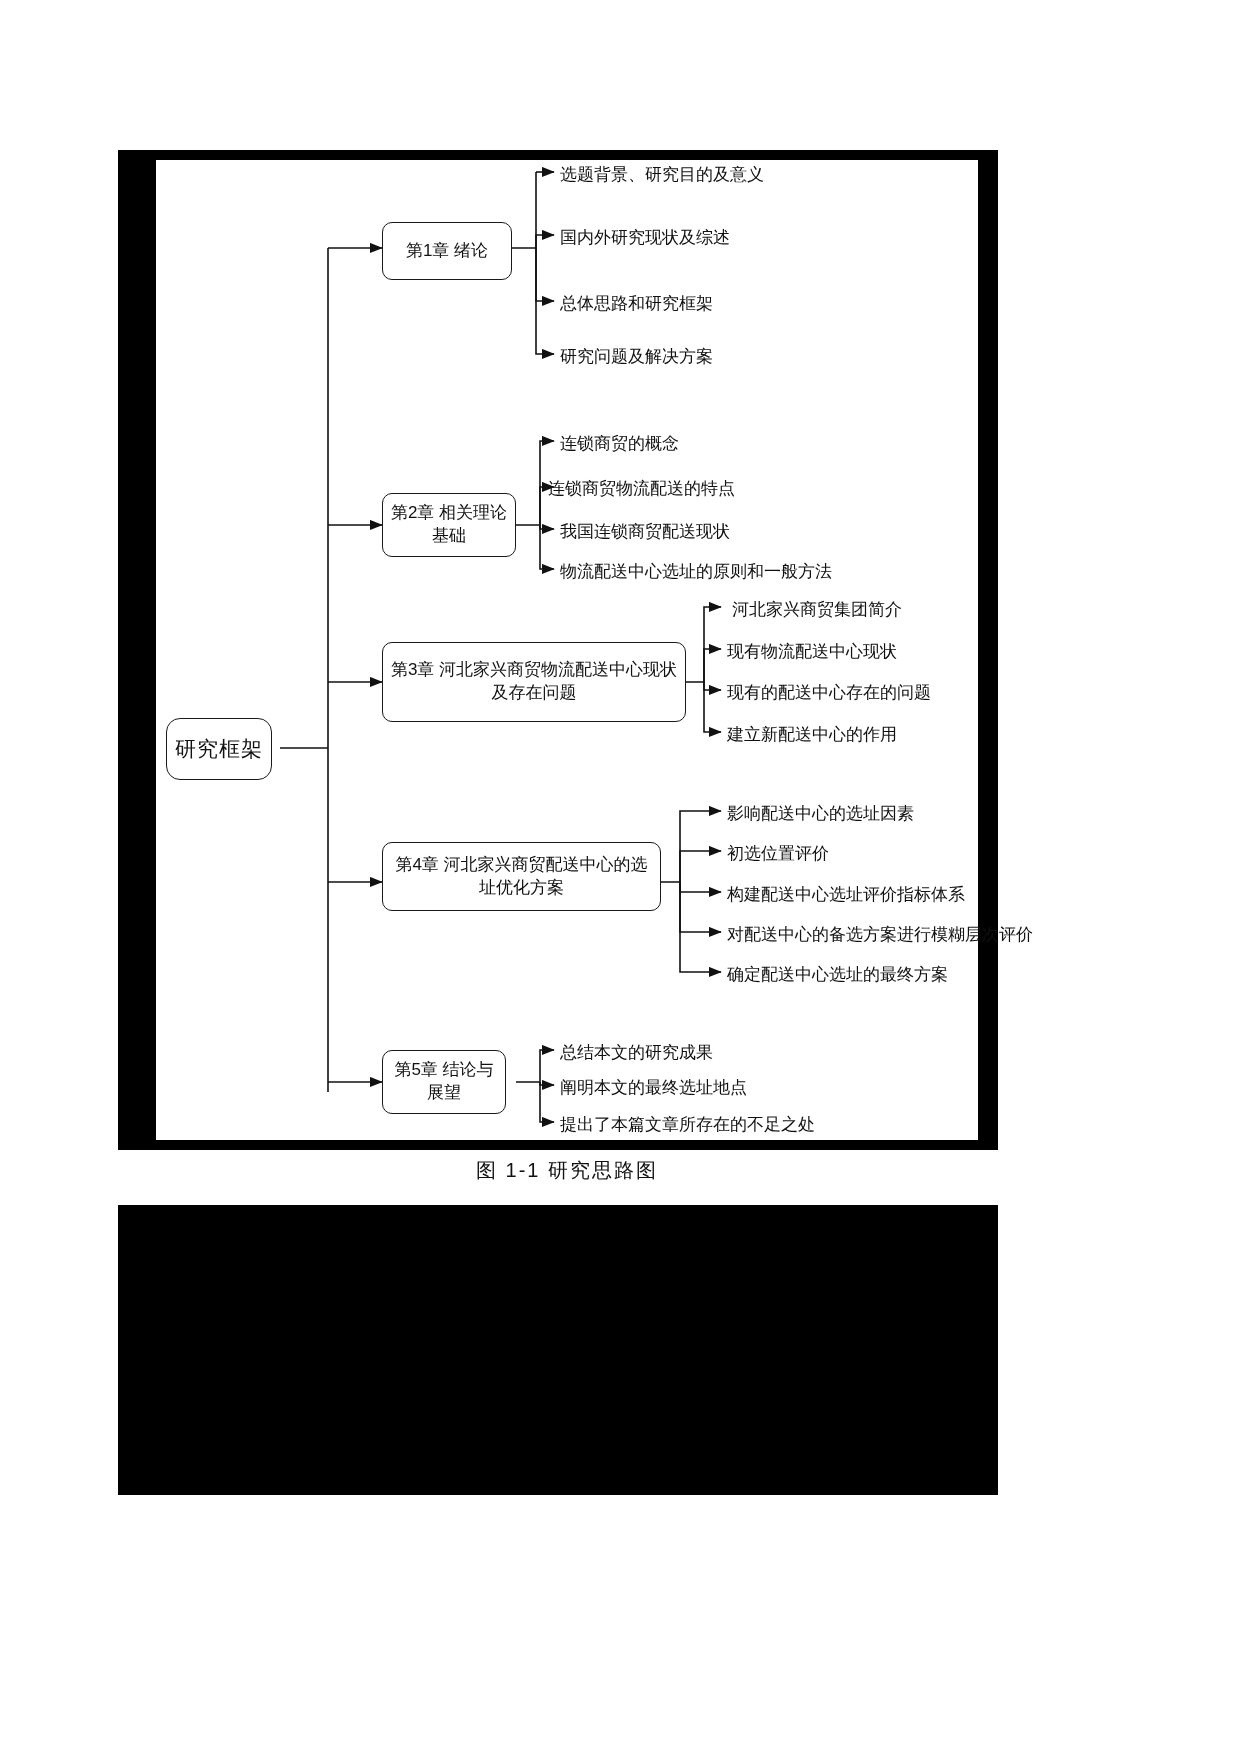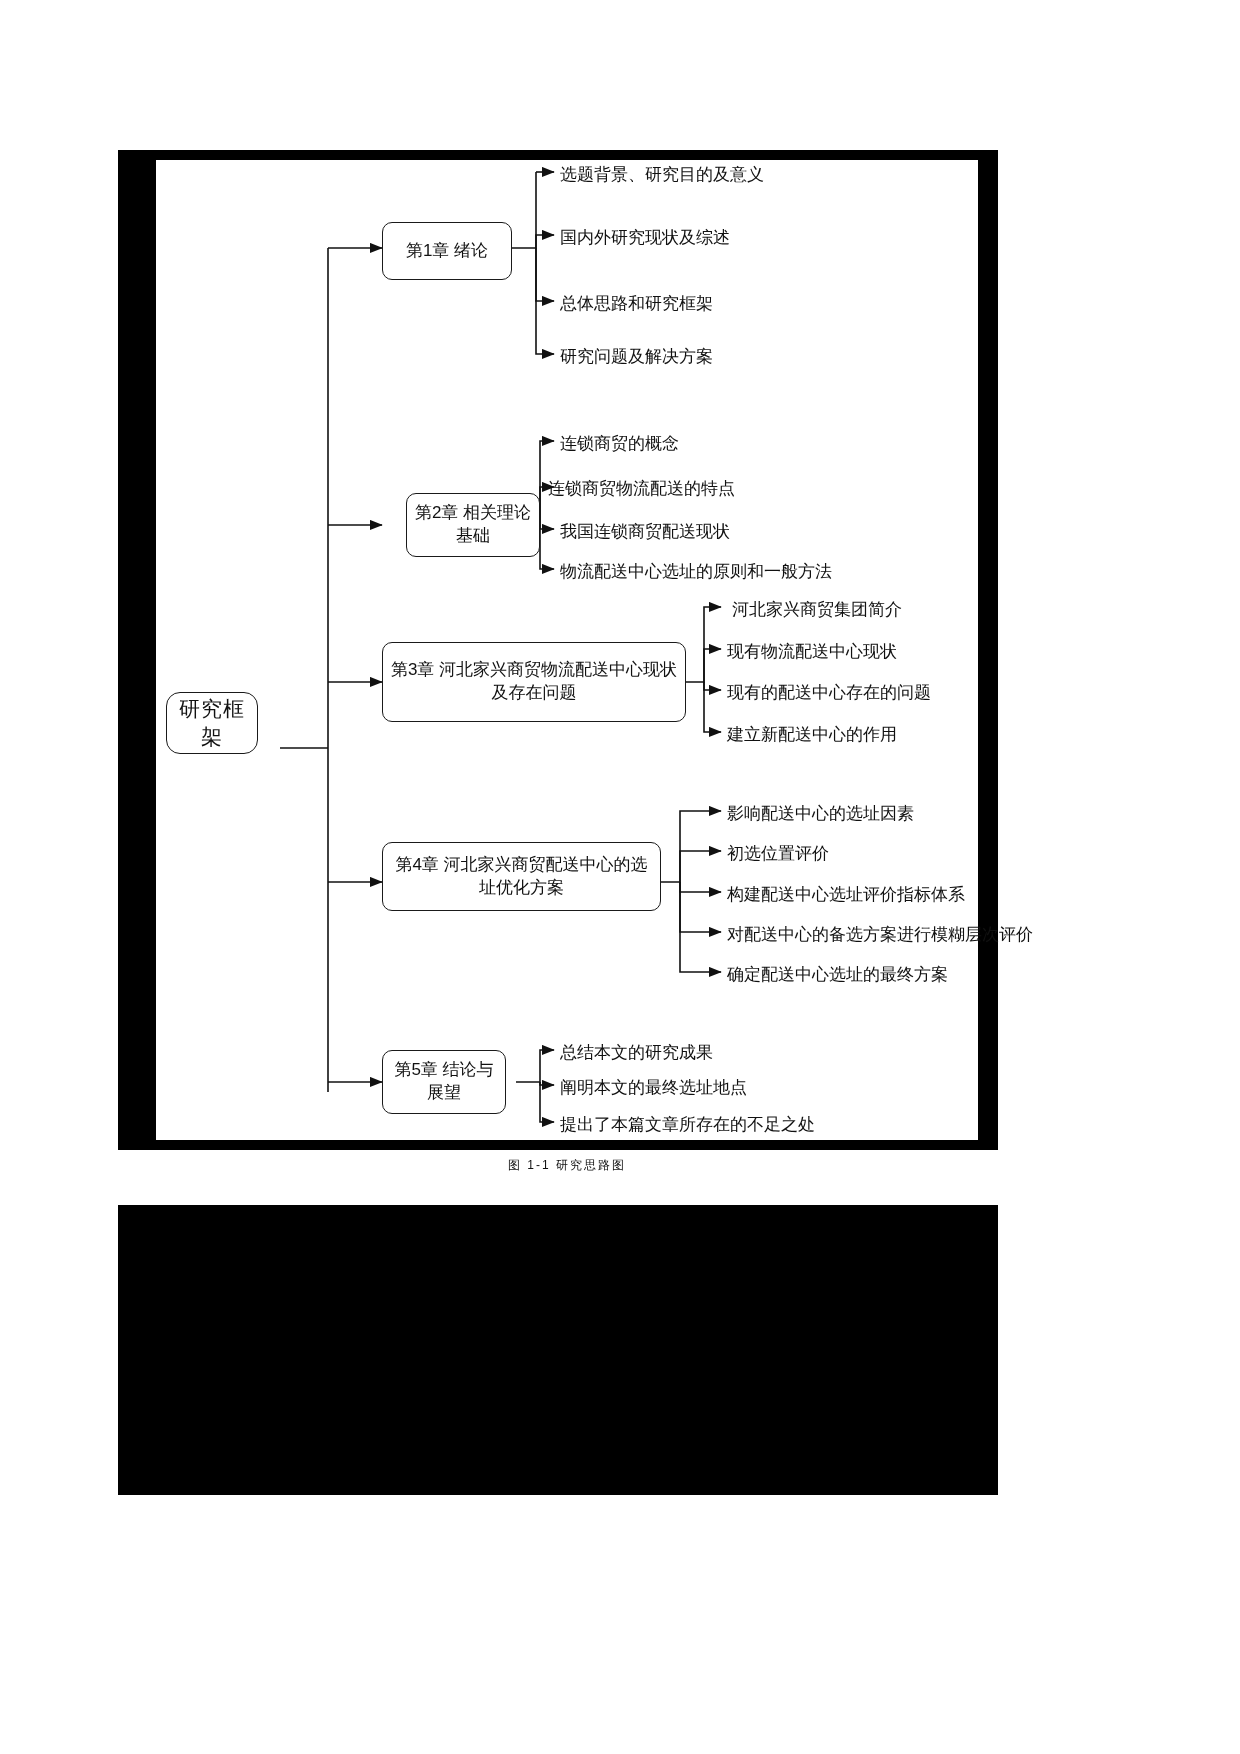--- a/index.html
+++ b/index.html
@@ -73,21 +73,21 @@
     color: #111;
     white-space: nowrap;
     line-height: 1;
   }
   #caption {
     position: absolute;
     left: 156px;
     top: 1157px;
     width: 822px;
     text-align: center;
-    font-size: 12px;
+    font-size: 20px;
     color: #111;
     letter-spacing: 2px;
   }
 </style>
 </head>
 <body>
 
 <div id="page">
 
   <div class="frame-band" id="band-left"></div>
@@ -135,25 +135,25 @@
       <path d="M524,722 L524,691 L565,691" stroke="#111" stroke-width="1.6" fill="none" marker-end="url(#arrow)"></path>
       <path d="M524,722 L524,732 L565,732" stroke="#111" stroke-width="1.6" fill="none" marker-end="url(#arrow)"></path>
       <path d="M524,722 L524,772 L565,772" stroke="#111" stroke-width="1.6" fill="none" marker-end="url(#arrow)"></path>
       <path d="M524,722 L524,812 L565,812" stroke="#111" stroke-width="1.6" fill="none" marker-end="url(#arrow)"></path>
 
       <path d="M360,922 L384,922 L384,890 L398,890" stroke="#111" stroke-width="1.6" fill="none" marker-end="url(#arrow)"></path>
       <path d="M384,922 L384,925 L398,925" stroke="#111" stroke-width="1.6" fill="none" marker-end="url(#arrow)"></path>
       <path d="M384,922 L384,962 L398,962" stroke="#111" stroke-width="1.6" fill="none" marker-end="url(#arrow)"></path>
     </svg>
 
-    <div class="node-box" id="root-node" style="left:10px; top:532px; width:92px; height:62px;">研究框架</div>
+    <div class="node-box" id="root-node" style="left:10px; top:558px; width:106px; height:62px;">研究框架</div>
 
     <div class="node-box" style="left:226px; top:62px; width:130px; height:58px;">第1章 绪论</div>
 
-    <div class="node-box" style="left:226px; top:333px; width:134px; height:64px;margin-left:24px;">第2章 相关理论基础</div>
+    <div class="node-box" style="left:226px; top:333px; width:134px; height:64px;">第2章 相关理论基础</div>
 
     <div class="node-box" style="left:226px; top:482px; width:304px; height:80px;">第3章 河北家兴商贸物流配送中心现状及存在问题</div>
 
     <div class="node-box" style="left:226px; top:682px; width:279px; height:69px;">第4章 河北家兴商贸配送中心的选址优化方案</div>
 
     <div class="node-box" style="left:226px; top:890px; width:124px; height:64px;">第5章 结论与展望</div>
 
     <div class="leaf-label" style="left:404px; top:6px;">选题背景、研究目的及意义</div>
     <div class="leaf-label" style="left:404px; top:69px;">国内外研究现状及综述</div>
     <div class="leaf-label" style="left:404px; top:135px;">总体思路和研究框架</div>

